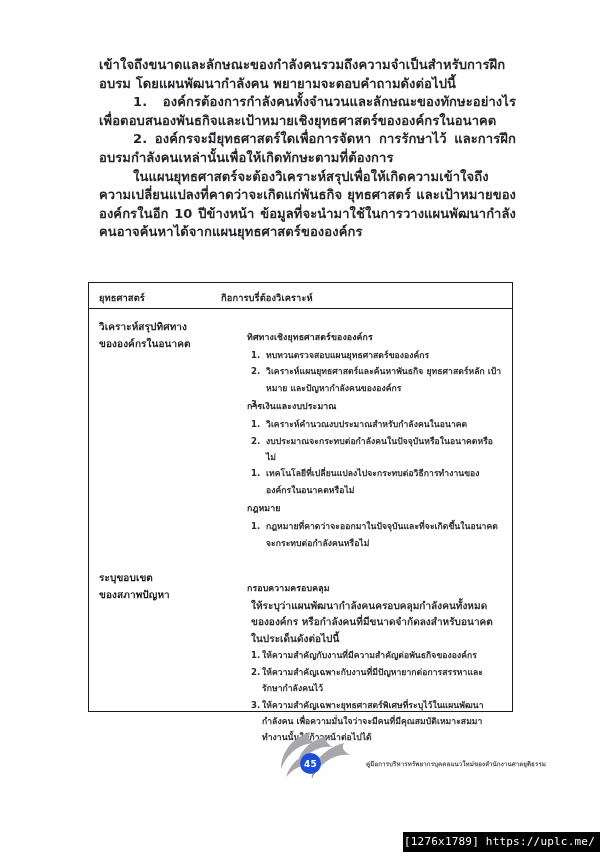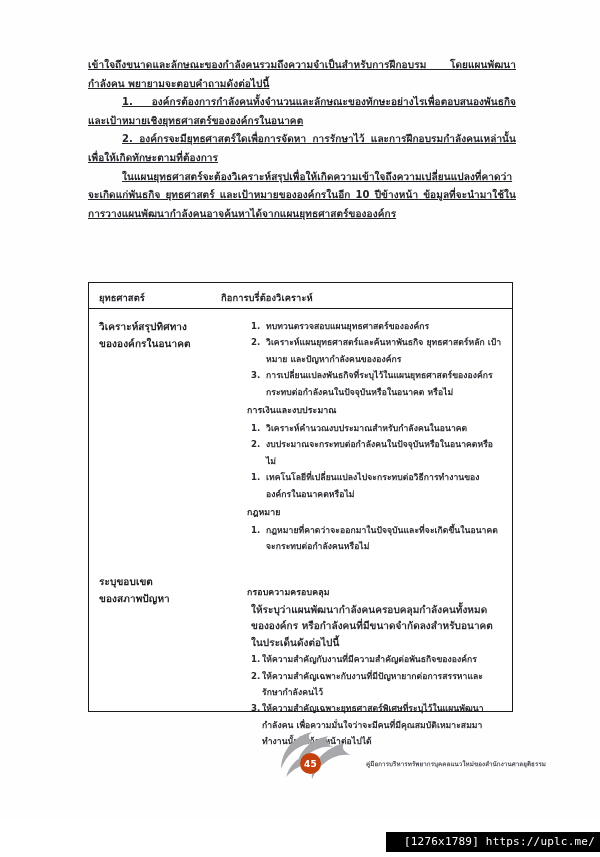--- a/index.html
+++ b/index.html
@@ -29,29 +29,28 @@
     box-sizing: border-box;
   }
   .content {
     position: absolute;
     left: 88px;
     top: 56px;
     width: 428px;
   }
   
   .para {
-    font-size: 10px;
+    font-size: 13px;
     line-height: 18.6px;
     color: #24242a;
     text-align: justify;
     text-justify: inter-word;
-    margin: 0 0 0 0;
+    margin: 0 0 0 11px;
     letter-spacing: 0.1px;
     font-weight: 600;
-    text-decoration: underline;
     -webkit-font-smoothing: none;
   }
   .para.indent {
     text-indent: 34px;
   }
   
   .tbl-wrap {
     position: absolute;
     left: 88px;
     top: 282px;
@@ -171,21 +170,21 @@
     width: 92px;
     height: 56px;
   }
   .page-badge {
     position: absolute;
     left: 300px;
     top: 27px;
     width: 21px;
     height: 21px;
     border-radius: 50%;
-    background: #c2410c;
+    background: #1d4ed8;
     color: #ffffff;
     font-size: 9px;
     font-weight: 700;
     display: flex;
     align-items: center;
     justify-content: center;
     letter-spacing: 0.2px;
   }
   .footer-text {
     position: absolute;
@@ -207,21 +206,21 @@
     background: #ffffff;
   }
   .wm-chip {
     position: absolute;
     right: 0px;
     top: 12px;
     background: #000000;
     color: #ffffff;
     font-family: "DejaVu Sans Mono", "Liberation Mono", monospace;
     font-size: 11px;
-    padding: 3px 5px 4px 18px;
+    padding: 3px 5px 4px 1px;
     letter-spacing: 0.2px;
     white-space: nowrap;
   }
 </style>
 </head>
 <body>
 
 <div id="page">
 
   <div class="sheet">
@@ -248,24 +247,25 @@
 
       <div class="tbl-body">
 
         <div class="row">
           <div class="cell-left">
             <div class="lbl">วิเคราะห์สรุปทิศทาง</div>
             <div class="lbl">ขององค์กรในอนาคต</div>
           </div>
           <div class="cell-right">
 
+            <div class="sub-head first">ทิศทางเชิงยุทธศาสตร์ขององค์กร</div>
             <ol class="num">
               <li><span class="marker">1.</span><span>ทบทวนตรวจสอบแผนยุทธศาสตร์ขององค์กร</span></li>
               <li><span class="marker">2.</span><span>วิเคราะห์แผนยุทธศาสตร์และค้นหาพันธกิจ ยุทธศาสตร์หลัก เป้าหมาย และปัญหากำลังคนขององค์กร</span></li>
-              <li><span class="marker">3.</span><span>การเปลี่ยนแปลงพันธกิจที่ระบุไว้ในแผนยุทธศาสตร์ขององค์กรกระทบต่อกำลังคนในปัจจุบันหรือในอนาคต หรือไม่</span></li>
+              <li><span class="marker">3.</span></li>
             </ol>
 
             <div class="sub-head">การเงินและงบประมาณ</div>
             <ol class="num">
               <li><span class="marker">1.</span><span>วิเคราะห์คำนวณงบประมาณสำหรับกำลังคนในอนาคต</span></li>
               <li><span class="marker">2.</span><span>งบประมาณจะกระทบต่อกำลังคนในปัจจุบันหรือในอนาคตหรือไม่</span></li>
             </ol>
 
             <ol class="num">
               <li><span class="marker">1.</span><span>เทคโนโลยีที่เปลี่ยนแปลงไปจะกระทบต่อวิธีการทำงานขององค์กรในอนาคตหรือไม่</span></li>

